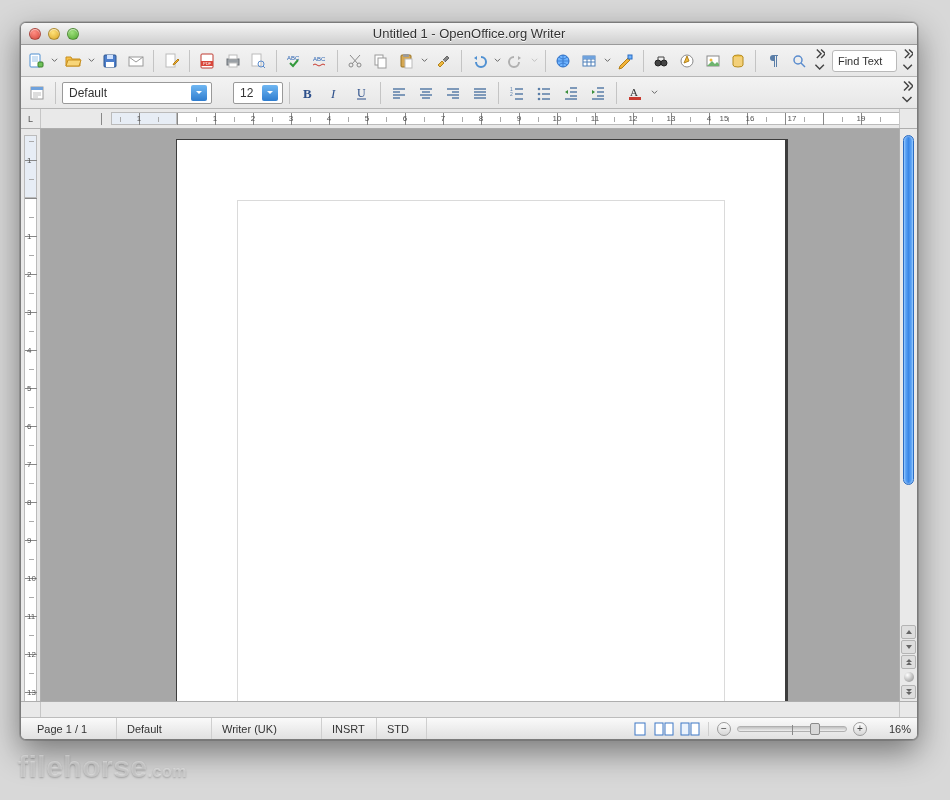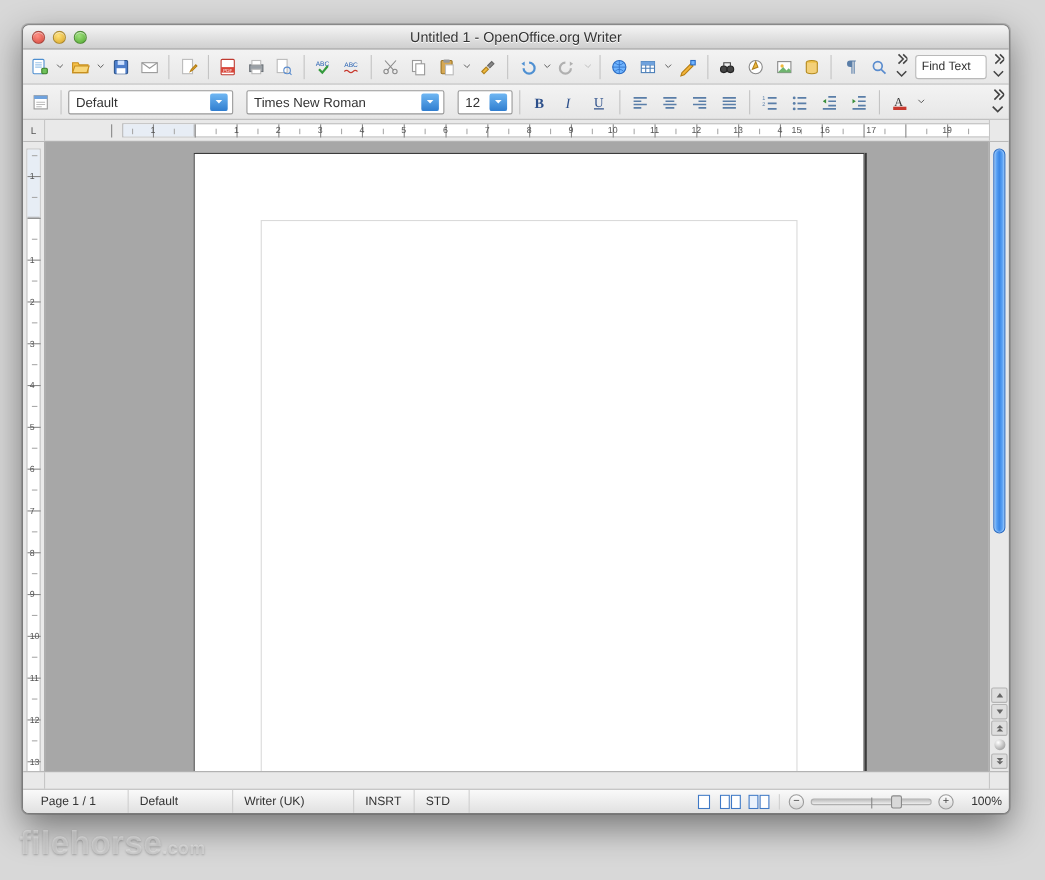--- a/index.html
+++ b/index.html
@@ -412,28 +412,20 @@
     <div class="tb-sep"></div>
     <div class="combo" style="width:150px">
       <span>Default</span>
       <div class="cb-arrow">
           <svg viewBox="0 0 8 8">
             <path d="M1 2l3 3 3-3" fill="#fff"></path>
           </svg>
         </div>
     </div>
     <div style="width:6px"></div>
-    <div class="combo" style="width:180px">
-      <span>Times New Roman</span>
-      <div class="cb-arrow">
-          <svg viewBox="0 0 8 8">
-            <path d="M1 2l3 3 3-3" fill="#fff"></path>
-          </svg>
-        </div>
-    </div>
     <div style="width:6px"></div>
     <div class="combo" style="width:50px">
       <span>12</span>
       <div class="cb-arrow">
           <svg viewBox="0 0 8 8">
             <path d="M1 2l3 3 3-3" fill="#fff"></path>
           </svg>
         </div>
     </div>
     <div class="tb-sep"></div>
@@ -716,21 +708,21 @@
           <rect x="11" y="1" width="8" height="12" fill="#fff" stroke="#3f79c6"></rect>
         </svg>
     </div>
     <div class="zoomgrp">
       <div class="round">−</div>
       <div class="zoom-slider">
         <div style="position:absolute;left:54px;top:-2px;width:1px;height:10px;background:#888"></div>
         <div class="knob"></div>
       </div>
       <div class="round">+</div>
-      <span style="width:38px;text-align:right">100%</span>
+      <span style="width:38px;text-align:right">16%</span>
     </div>
   </div>
 
 </div>
 
 <div class="watermark">
   <span>filehorse</span><span class="tld">.com</span>
 </div>
 
 </body></html>

